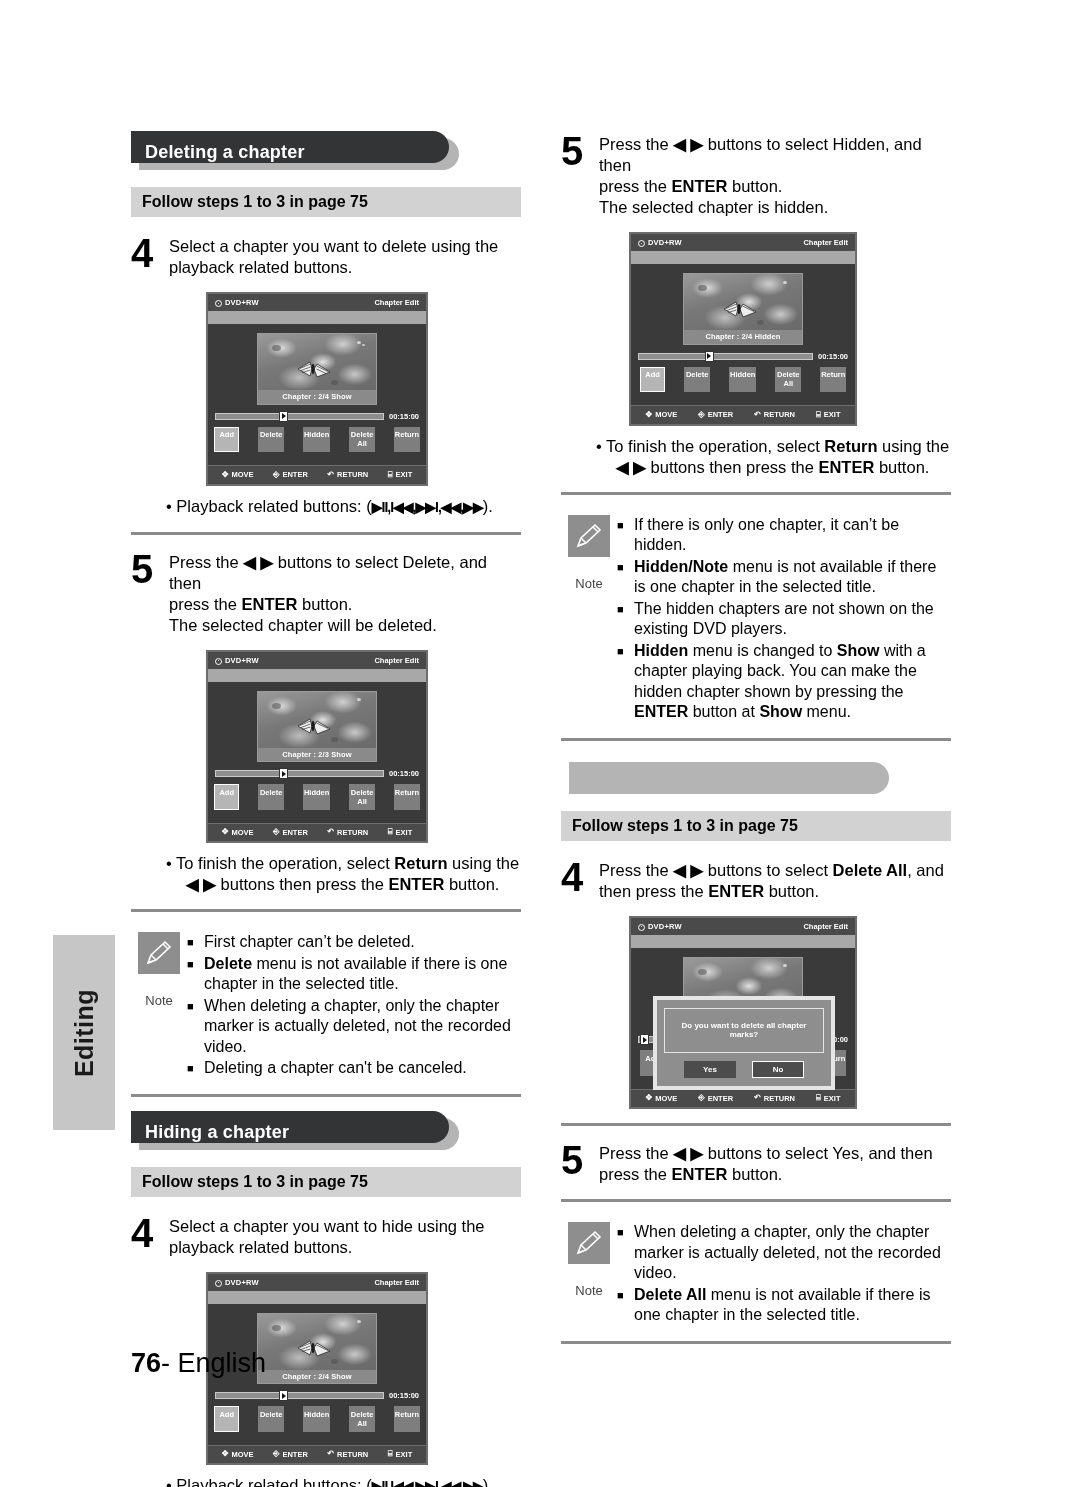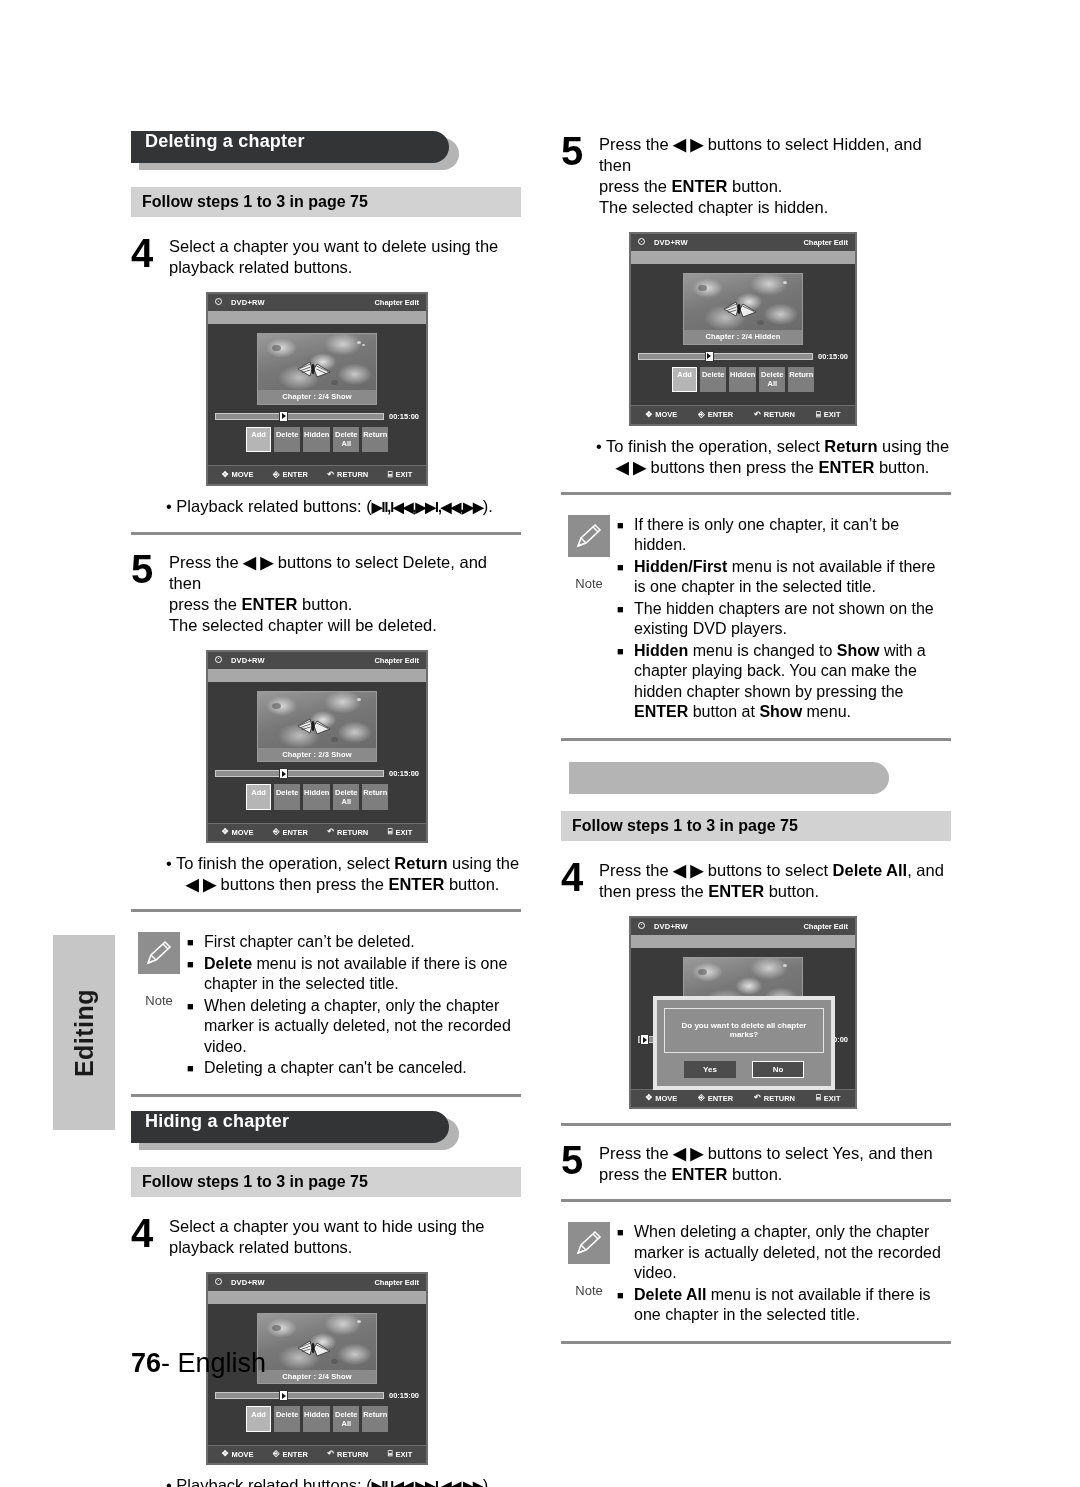--- a/index.html
+++ b/index.html
@@ -46,21 +46,21 @@
     position: absolute; left: 8px; top: 7px;
     width: 320px; height: 32px;
     background: #b4b4b4;
     border-radius: 0 18px 18px 0;
   }
   .sect-head .bar {
     position: absolute; left: 0; top: 0;
     width: 318px; height: 32px;
     background: #333436;
     border-radius: 0 17px 17px 0;
-    display: flex; align-items: flex-start;
+    display: flex; align-items: flex-end;
   }
   .sect-head .bar span {
     color: #fff; font-size: 18px; font-weight: bold;
     padding-left: 14px; letter-spacing: .2px;
   }
 
   
   .follow-band {
     background: #d2d2d2;
     height: 30px;
@@ -131,21 +131,21 @@
     font-size: 7px;
     color: #fff;
     position: relative;
   }
   .tv.tv-wide { width: 228px; margin-left: 68px; }
   .tv-titlebar {
     height: 17px; background: #4a4a4a;
     display: flex; align-items: center; justify-content: space-between;
     padding: 0 7px;
   }
-  .tv-disc { display: flex; align-items: flex-start; gap: 9px; }
+  .tv-disc { display: flex; align-items: flex-end; gap: 3px; }
   .tv-disc-dot {
     width: 7px; height: 7px; border-radius: 50%;
     border: 1.5px solid #fff; background: #4a4a4a;
     position: relative;
   }
   .tv-disc-dot::after {
     content:""; position:absolute; left:1.5px; top:1.5px;
     width:1px;height:1px;background:#fff;border-radius:50%;
   }
   .tv-disc-label { font-size: 7.5px; font-weight: bold; letter-spacing: .2px; }
@@ -205,21 +205,21 @@
   }
   .tv-progress .knob::after {
     content:""; width:0;height:0;
     border-left: 4px solid #111;
     border-top: 3px solid transparent;
     border-bottom: 3px solid transparent;
   }
   .tv-time { font-size: 7.5px; font-weight: bold; margin-left: 5px; }
   .tv-menu {
     display: flex; justify-content: space-between;
-    padding: 6px 6px 7px 6px; gap: 3px;
+    padding: 6px 6px 7px 6px; gap: 19px;
   }
   .tv-btn {
     background: #7e7e7e; color: #fff;
     font-size: 7.5px; font-weight: bold;
     padding: 2.5px 0 3px 0;
     text-align: center;
     flex: 1;
     border: 1.5px solid transparent;
   }
   .tv-btn.sel { background: #b5b5b5; border-color: #ffffff; color:#fff; }
@@ -636,21 +636,21 @@
             <path d="M4 25 L7 17 L21 4 L26 9 L12 22 Z" fill="none" stroke="#ffffff" stroke-width="1.6"></path>
             <path d="M7 17 L12 22" stroke="#ffffff" stroke-width="1.4"></path>
             <path d="M4 25 L9 23" stroke="#ffffff" stroke-width="1.4"></path>
             <path d="M19 6 L24 11" stroke="#ffffff" stroke-width="1.4"></path>
           </svg>
         </span>
         <div class="note-label">Note</div>
       </div>
       <div class="note-list">
         <div class="note-item"><span>If there is only one chapter, it can’t be hidden.</span></div>
-        <div class="note-item"><b>Hidden/First</b><span> menu is not available if there is one chapter in the selected title.</span></div>
+        <div class="note-item"><b>Hidden/Note</b><span> menu is not available if there is one chapter in the selected title.</span></div>
         <div class="note-item"><span>The hidden chapters are not shown on the existing DVD players.</span></div>
         <div class="note-item"><b>Hidden</b><span> menu is changed to </span><b>Show</b><span> with a chapter playing back. You can make the hidden chapter shown by pressing the </span><b>ENTER</b><span> button at </span><b>Show</b><span> menu.</span></div>
       </div>
     </div>
 
     <div class="hr"></div>
 
     <div class="sect-head">
       <div class="shadow"></div>
     </div>

